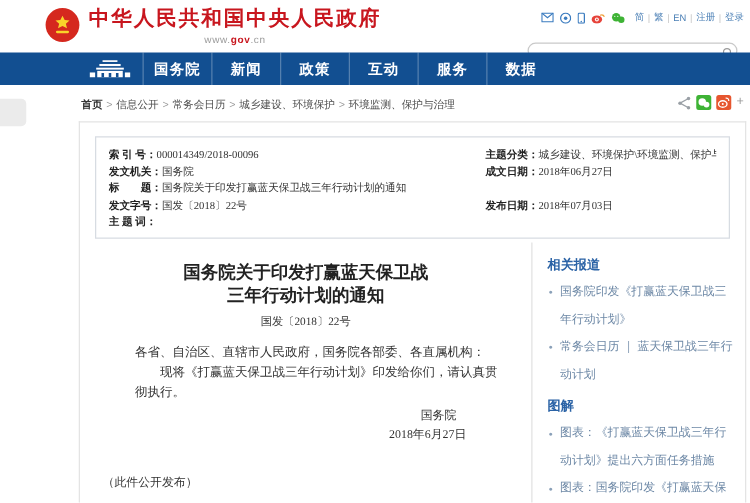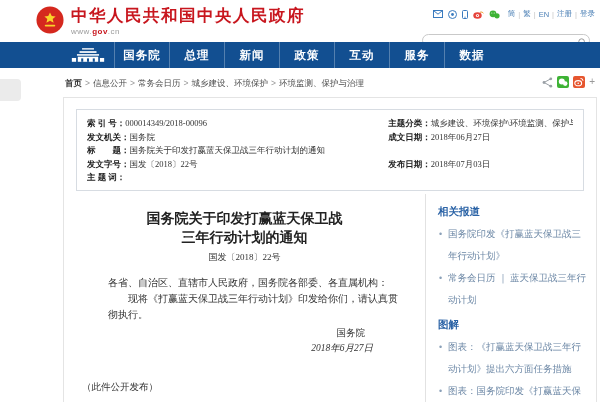--- a/index.html
+++ b/index.html
@@ -6,21 +6,21 @@
   html,body { width:600px; height:402px; }
   body {
     position:relative; overflow:hidden; background:#fff;
     font-family:"Liberation Sans","DejaVu Sans",sans-serif; color:#333;
   }
   
   .header { position:absolute; top:0; left:0; right:0; height:42px; background:#fff; }
   .logo { position:absolute; left:36px; top:6px; display:flex; align-items:flex-start; gap:7px; cursor:pointer; }
   .emblem { width:28px; height:28px; }
   .site-title { font-size:16.5px; font-weight:bold; color:#c8161e; letter-spacing:1.5px; line-height:1.15; }
-  .site-url { font-size:8px; color:#9b9b9b; margin-top:2px; letter-spacing:.5px; }
+  .site-url { font-size:8px; color:#9b9b9b; margin-top:2px; letter-spacing:.5px;text-align:center; }
   .site-url .gov { color:#c8161e; font-weight:bold; }
   .header-right { position:absolute; right:5px; top:9px; width:175px; }
   .icons-row { display:flex; justify-content:flex-end; align-items:center; gap:5px; }
   .icons-row svg { display:block; }
   .lang { font-size:7.5px; color:#4a7fb5; display:flex; gap:3px; align-items:center; margin-left:3px; }
   .lang .divider { color:#c5c5c5; }
   .lang span[data-interactable="true"] { cursor:pointer; }
   .search-pill { position:absolute; right:5px; top:25px; width:168px; height:13px;
     border:1px solid #c9c9c9; border-radius:7px; background:#fff; display:flex; align-items:center; }
   .search-input { flex:1; border:none; outline:none; background:transparent; height:11px; font-size:8px; padding:0 4px 0 8px; }
@@ -60,21 +60,21 @@
   .meta-spacer { height:13.5px; }
   
   .columns { position:absolute; top:96px; left:0; right:0; bottom:0; display:flex; }
   .doc { width:361px; padding:0 18px; font-family:"Liberation Serif","DejaVu Serif",serif; color:#333; }
   .doc-title { text-align:center; font-weight:bold; font-size:14px; line-height:1.35; margin-top:16px; color:#222; }
   .doc-number { text-align:center; font-size:9px; margin-top:3px; }
   .doc-para { font-size:10px; line-height:16px;margin-left:26px; }
   .p1 { margin-top:11px; }
   .p2 { text-indent:2em; }
   .doc-signer { text-align:right; padding-right:42px; font-size:9.5px; line-height:15px; margin-top:3px; }
-  .doc-date { text-align:right; padding-right:34px; font-size:9.5px; line-height:15px;font-style:italic; }
+  .doc-date { text-align:right; padding-right:34px; font-size:9.5px; line-height:15px; }
   .doc-note { font-size:9.5px; line-height:15px; margin-top:24px; }
   .attach-title { text-align:center; font-weight:bold; font-size:13px; color:#222; margin-top:25px; letter-spacing:1px; }
   
   .sidebar { flex:1; border-left:1px solid #e2e2e2; padding:4px 8px 0 12px; }
   .sb-heading { color:#2b63a6; font-weight:bold; font-size:10.5px; margin:7px 0 4px; }
   .sb-item { position:relative; padding-left:10px; font-size:9.5px; color:#6d88a6;
     line-height:22px; cursor:pointer; }
   .sb-bullet { position:absolute; left:1px; top:0; color:#8aa0b8; font-size:9px; }
 </style>
 </head>
@@ -151,21 +151,20 @@
       <rect x="7" y="8" width="26" height="1.8" fill="#fff"></rect>
       <rect x="8" y="11" width="24" height="6" fill="#fff"></rect>
       <rect x="1" y="12.5" width="5" height="4.5" fill="#fff"></rect>
       <rect x="34" y="12.5" width="5" height="4.5" fill="#fff"></rect>
       <rect x="12" y="13" width="2.4" height="4" fill="#124f91"></rect>
       <rect x="18.8" y="13" width="2.4" height="4" fill="#124f91"></rect>
       <rect x="25.6" y="13" width="2.4" height="4" fill="#124f91"></rect>
     </svg>
   </div>
   <div class="nav-cell txt" data-interactable="true">国务院</div>
-  <div class="nav-cell txt" data-interactable="true">总理</div>
   <div class="nav-cell txt" data-interactable="true">新闻</div>
   <div class="nav-cell txt" data-interactable="true">政策</div>
   <div class="nav-cell txt" data-interactable="true">互动</div>
   <div class="nav-cell txt" data-interactable="true">服务</div>
   <div class="nav-cell txt" data-interactable="true">数据</div>
 </div>
 
 <div class="gray-widget" data-interactable="true"></div>
 <div class="crumb-row" data-interactable="false">
   <span class="crumb first" data-interactable="true">首页</span>

